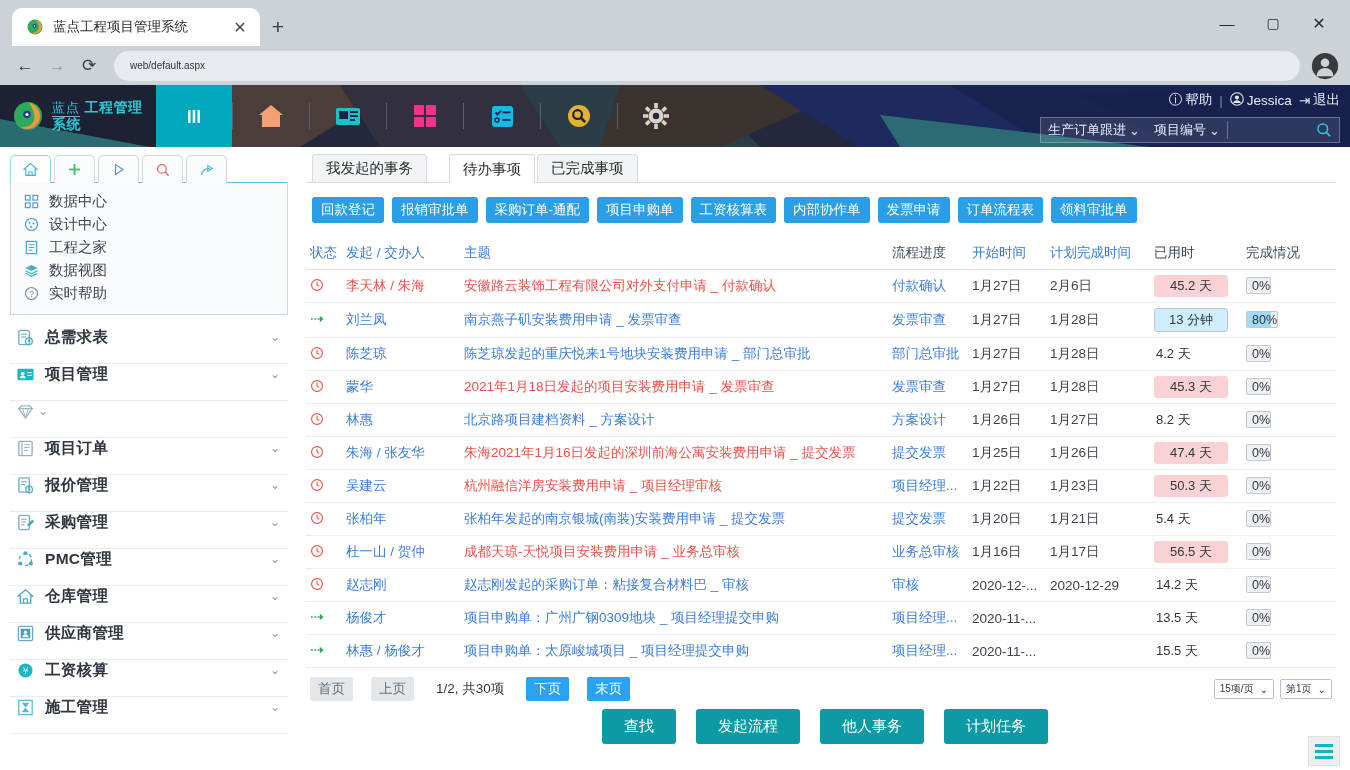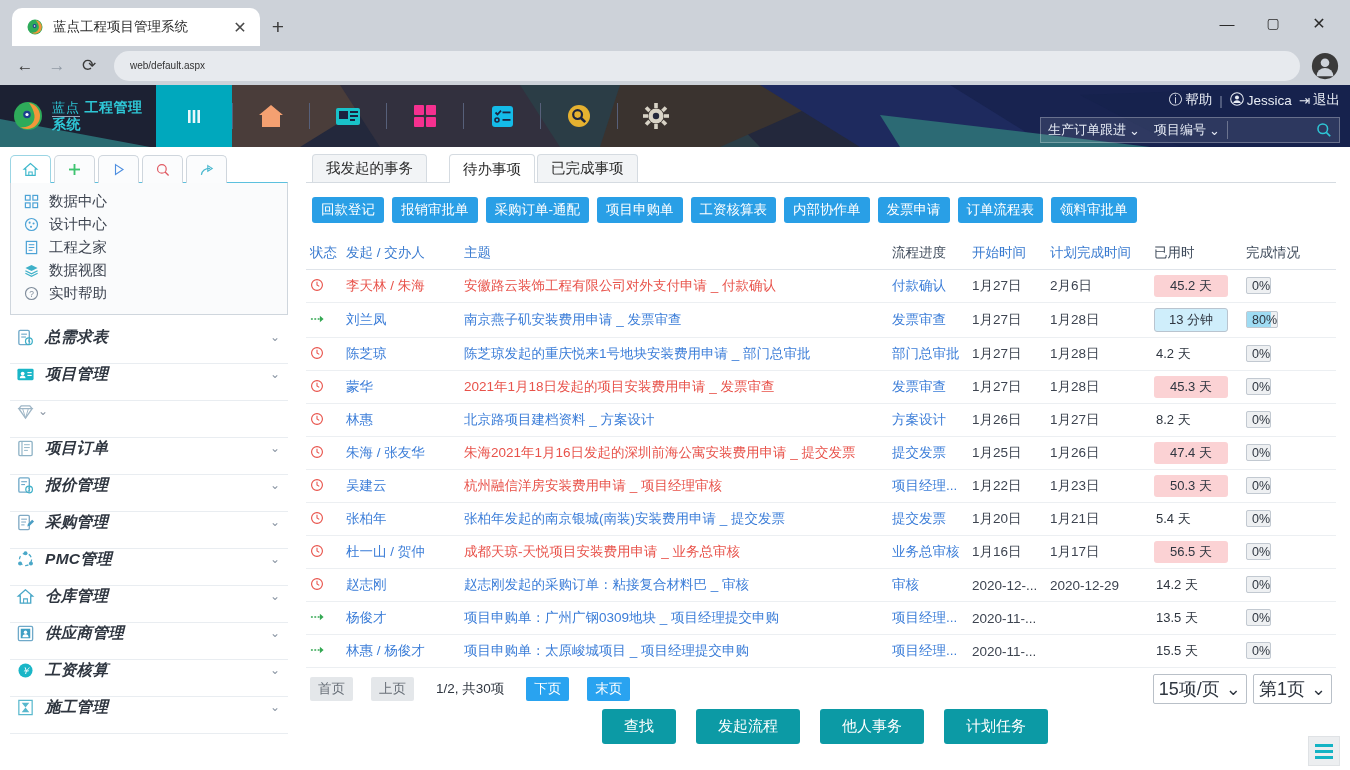--- a/index.html
+++ b/index.html
@@ -68,21 +68,21 @@
      justify-content:center; }
   .qtab.active { background:#fff; border-color:#9bd5e4; position:relative; z-index:2; }
   .quickpanel { border:1px solid #cfd6dd; border-top:1px solid #5bc0de; margin-top:-1px;
      background:#fafbfc; padding:7px 0 9px 0; }
   .qitem { display:flex; align-items:center; gap:9px; padding:2px 0 2px 12px;
      font-size:14.5px; color:#3d4450; }
   .qicon { width:17px; height:17px; flex:0 0 17px; display:flex; align-items:center;
      justify-content:center; }
   .menu { margin-top:12px; }
   .mitem { height:37px; display:flex; align-items:center; border-bottom:1px solid #e9edf1;
-     padding:0 4px 16px 6px;font-style:italic; }
+     padding:0 4px 16px 6px; }
   .micon { width:22px; flex:0 0 22px; display:flex; align-items:center; }
   .mlabel { flex:1; font-size:15.5px; font-weight:bold; color:#2f3640; padding-left:7px;
      letter-spacing:.3px; }
   .chev { color:#8d98a6; font-size:12px; padding-right:4px; }
 
   
   .content { flex:1; padding:6px 14px 0 6px; position:relative; }
   .tabs { display:flex; align-items:flex-end; height:30px; border-bottom:1px solid #d5dbe1;
      padding-left:6px; }
   .tab2 { height:28px; padding:0 13px; display:flex; align-items:center; font-size:14.5px;
@@ -123,21 +123,21 @@
   .bar .txt { position:relative; font-size:12.5px; color:#2f3640; padding-left:5px;
      line-height:17px; }
 
   
   .pager { display:flex; align-items:center; gap:18px; padding:9px 0 0 4px; font-size:13.5px; }
   .pbtn { padding:3px 8px; border-radius:2px; }
   .pbtn.grey { background:#e4e7ea; color:#6a717a; }
   .pbtn.blue { background:#29a3f0; color:#fff; }
   .pinfo { color:#2f3640; padding:0 4px; }
   .pager-right { position:absolute; right:18px; display:flex; gap:6px; }
-  .psel { border:1px solid #b9c0c8; background:#fff; font-size:18px; padding:2px 5px;
+  .psel { border:1px solid #b9c0c8; background:#fff; font-size:10px; padding:2px 5px;
      border-radius:2px; display:flex; align-items:center; gap:6px; color:#2f3640; }
 
   .actionbar { position:absolute; left:0; right:0; bottom:26px; display:flex;
      justify-content:center; gap:20px; }
   .abtn { background:#0c9aa5; color:#fff; font-size:15px; padding:8px 22px; border-radius:3px; }
 
   .corner { position:absolute; right:10px; bottom:4px; width:32px; height:30px;
      background:#eceef0; border:1px solid #dfe2e5; display:flex; flex-direction:column;
      align-items:center; justify-content:center; gap:3px; }
   .corner i { display:block; width:18px; height:3px; background:#13b3c4; }

